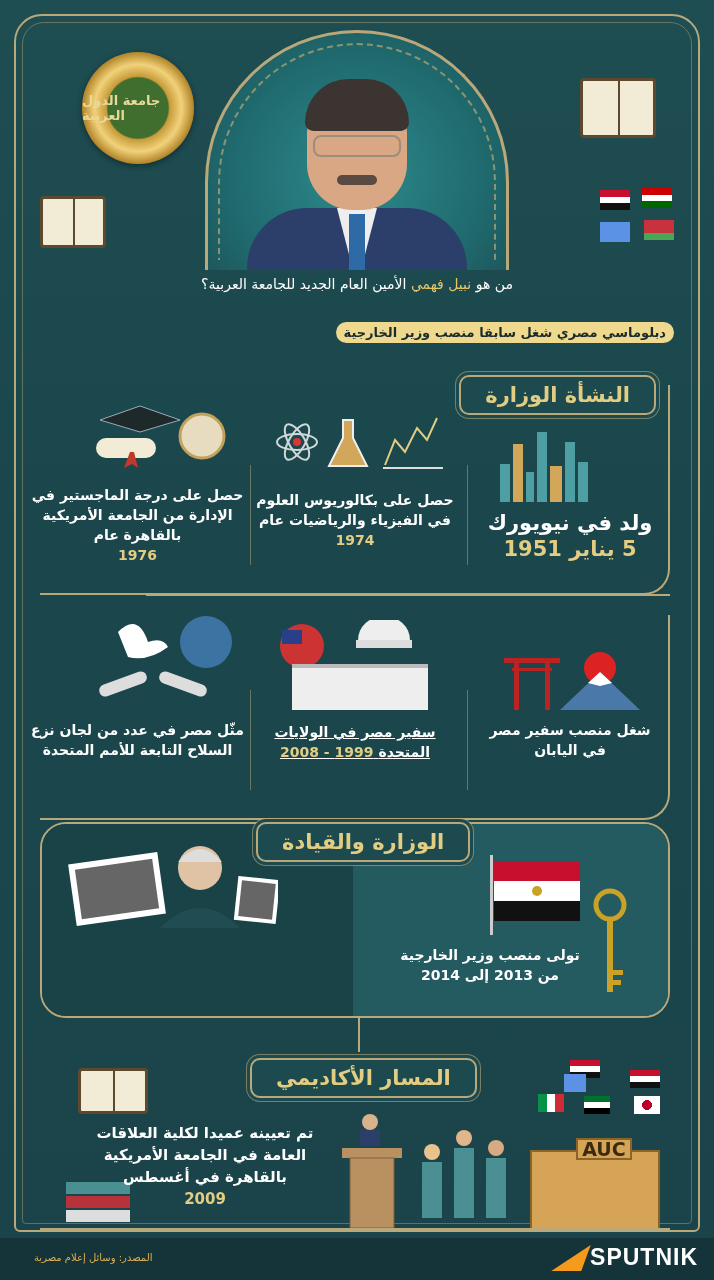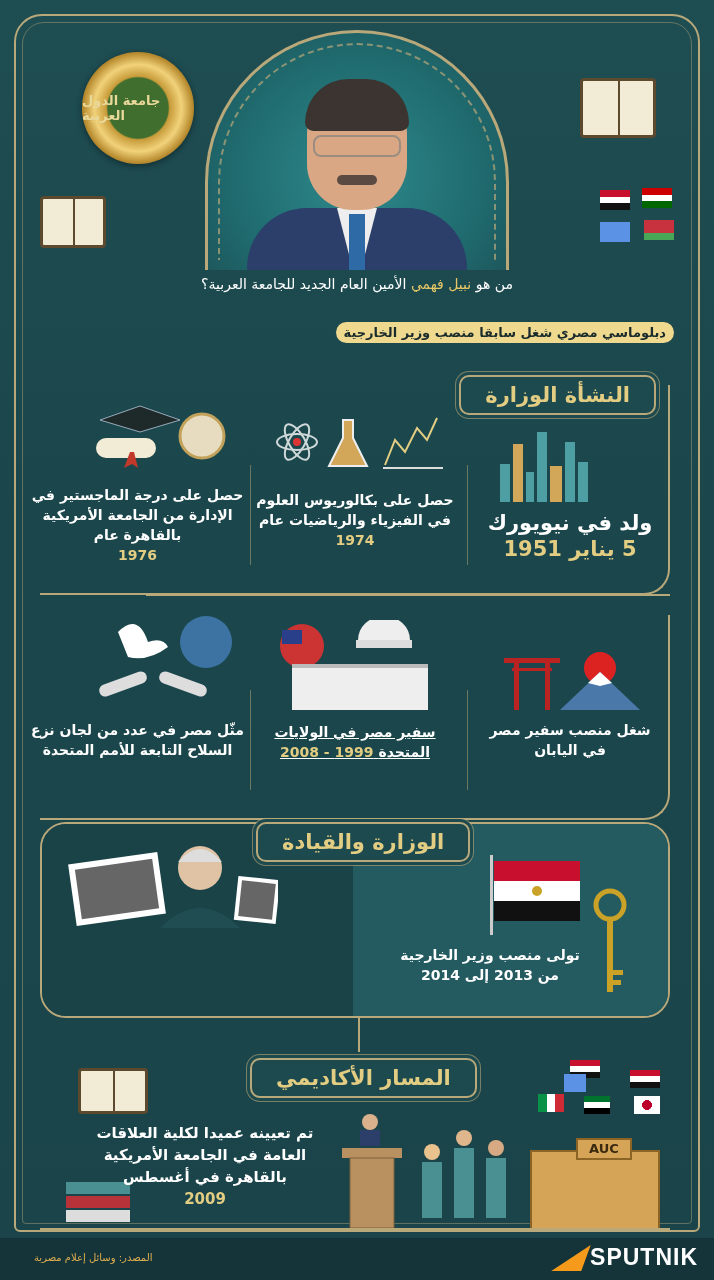--- a/index.html
+++ b/index.html
@@ -281,21 +281,21 @@
     </svg>
   </div>
   <div class="ic" style="left:530px;top:1060px;width:130px;height:170px;">
     <div style="position:absolute;left:40px;top:0;width:30px;height:18px;" class="eg"></div>
     <div style="position:absolute;left:100px;top:10px;width:30px;height:18px;" class="eg"></div>
     <div style="position:absolute;left:34px;top:14px;width:22px;height:18px;" class="un"></div>
     <div style="position:absolute;left:8px;top:34px;width:26px;height:18px;background:linear-gradient(90deg,#089247 33%,#fff 33% 66%,#ce2b37 66%);"></div>
     <div style="position:absolute;left:54px;top:36px;width:26px;height:18px;background:linear-gradient(#00732f 0 33%,#fff 33% 66%,#000 66%);"></div>
     <div style="position:absolute;left:104px;top:36px;width:26px;height:18px;background:radial-gradient(circle,#bc002d 0 30%,#fff 32%);"></div>
     <div style="position:absolute;left:0;top:90px;width:130px;height:80px;background:#d5a457;border:2px solid #8c6526;">
-      <div style="position:absolute;left:44px;top:-14px;width:56px;height:22px;background:#d5a457;border:2px solid #8c6526;color:#3a2a10;font-size:13px;font-weight:bold;text-align:center;line-height:18px;">AUC</div>
+      <div style="position:absolute;left:44px;top:-14px;width:56px;height:22px;background:#d5a457;border:2px solid #8c6526;color:#3a2a10;font-size:19px;font-weight:bold;text-align:center;line-height:18px;">AUC</div>
     </div>
   </div>
   <div style="position:absolute;left:40px;top:1228px;width:630px;height:2px;background:#b9a97a;"></div>
 
   <div class="footer">
     <div class="source">المصدر: وسائل إعلام مصرية</div>
     <div class="sputnik">
       <div class="tri"></div>
       <span>SPUTNIK</span>
     </div>

